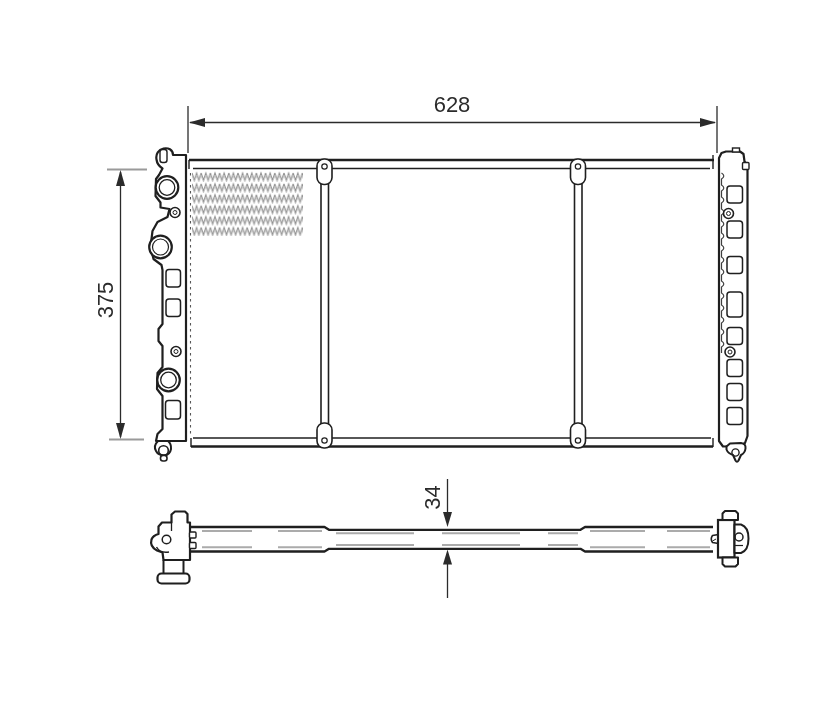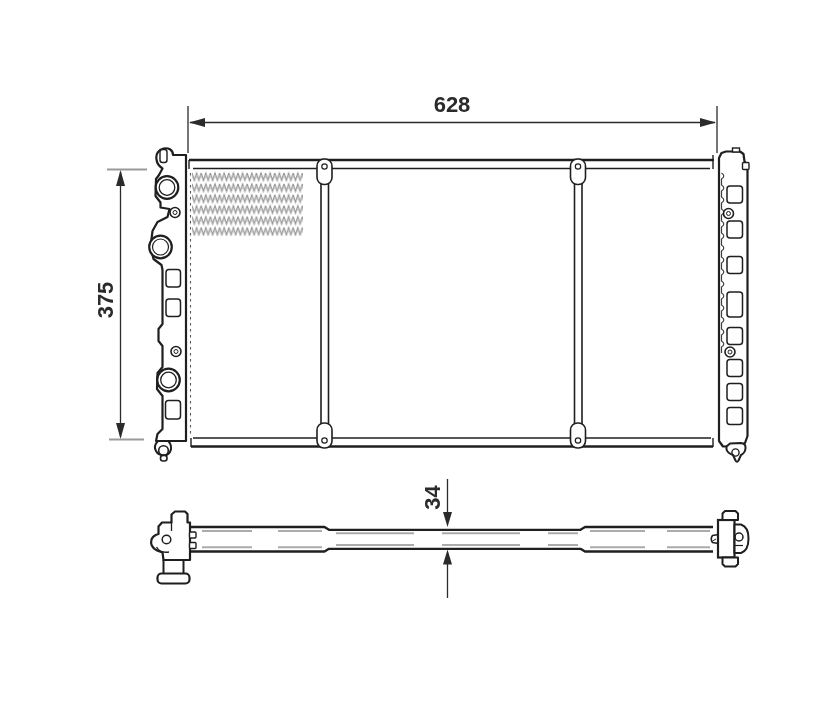--- a/index.html
+++ b/index.html
@@ -7,21 +7,20 @@
     padding: 0;
     background: var(--bg, #ffffff);
     font-family: "Liberation Sans", sans-serif;
   }
   .canvas {
     position: relative;
     width: 840px;
     height: 722px;
     background: var(--bg, #ffffff);
     overflow: hidden;
-    font-weight: bold;
   }
   svg { display: block; }
 
   
   .s-main   { stroke: var(--line, #1f1f1f); fill: none; }
   .s-fill   { stroke: var(--line, #1f1f1f); fill: #ffffff; }
   .s-dim    { stroke: var(--dim, #2b2b2b); fill: none; }
   .s-tick   { stroke: var(--tick, #9a9a9a); fill: none; }
   .s-dash   { stroke: var(--dash, #ababab); fill: none; }
   .s-scallop{ stroke: var(--line, #1f1f1f); fill: none; opacity: .85; }

